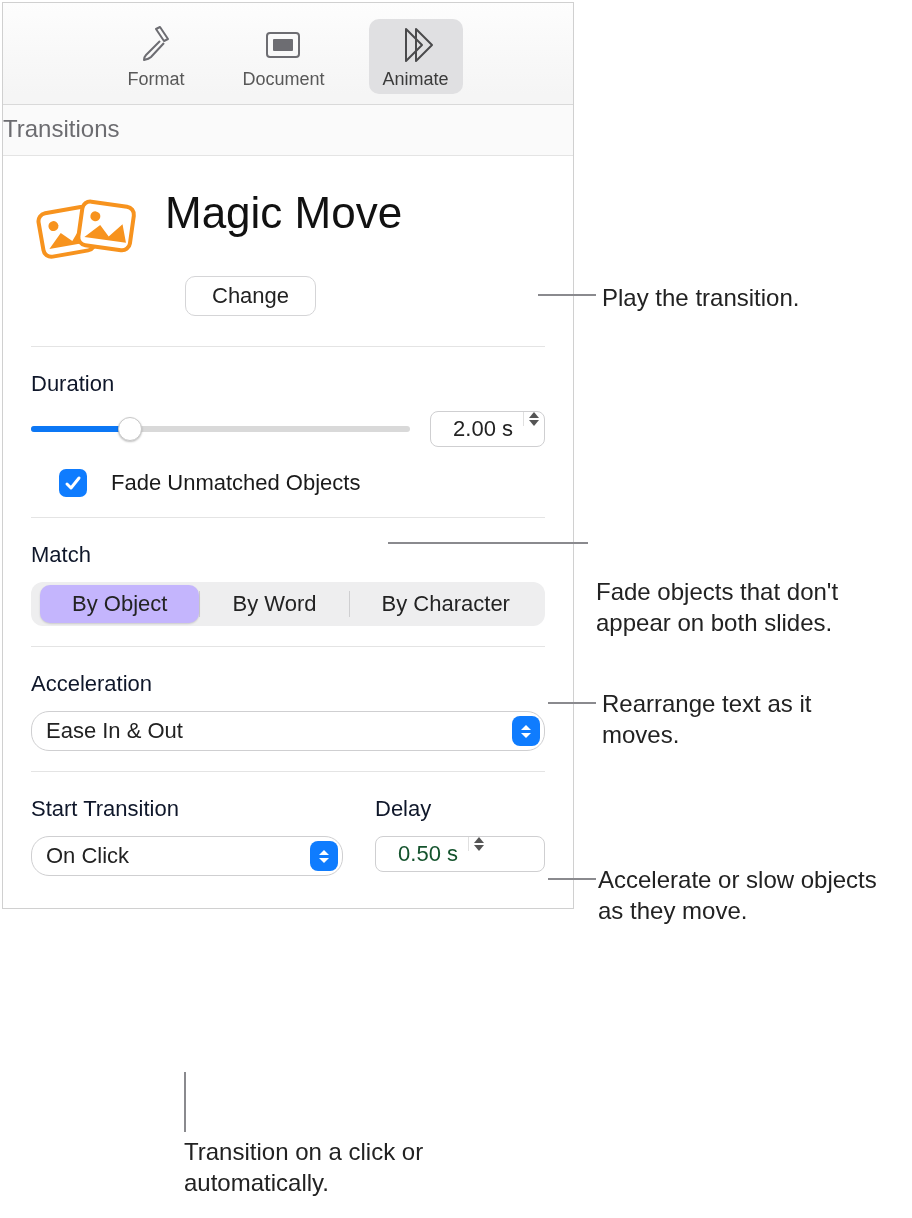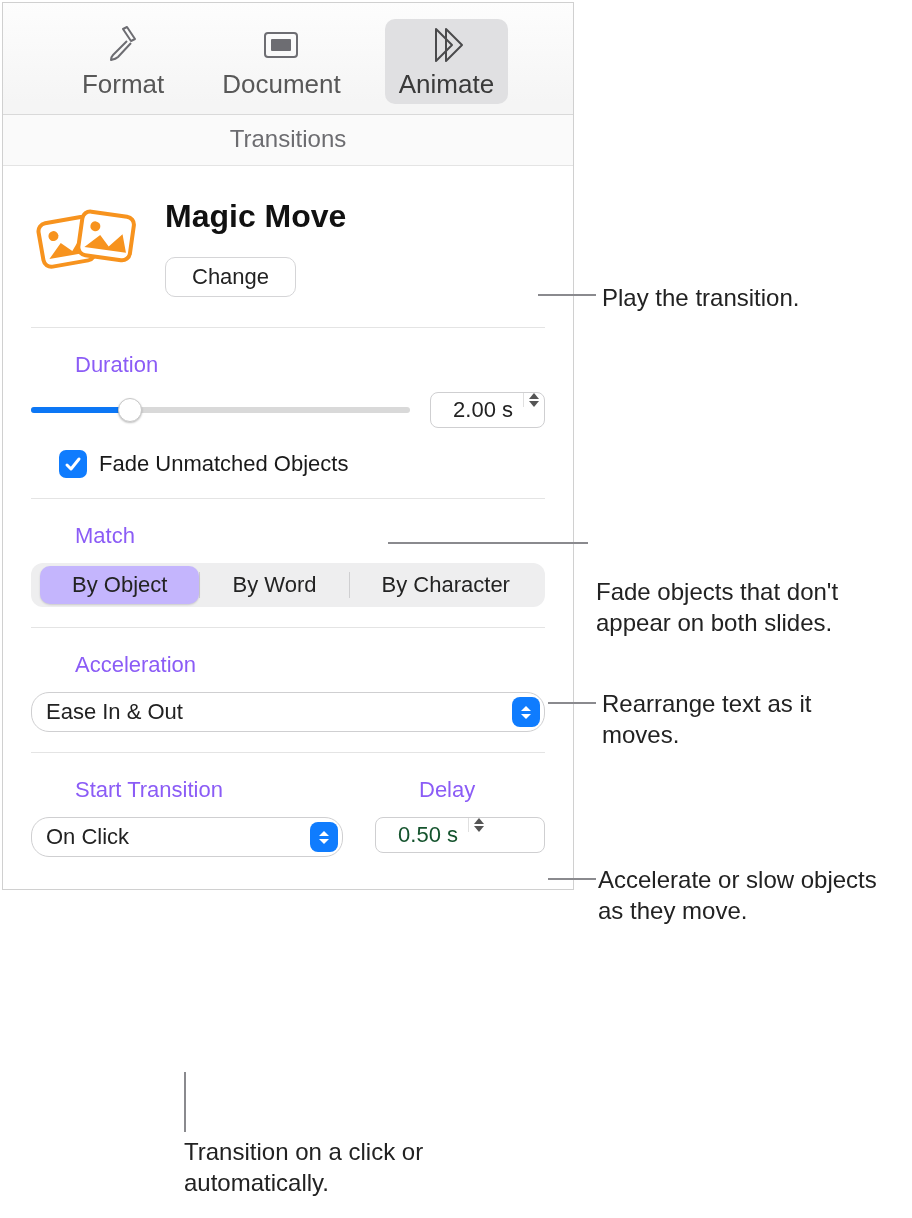--- a/index.html
+++ b/index.html
@@ -31,83 +31,82 @@
     gap: 30px;
     padding: 16px 0 10px 0;
     border-bottom: 1px solid #d9d9d9;
     background: linear-gradient(#fdfdfd,#f5f5f5 90%);
   }
   .tabitem {
     display: flex;
     flex-direction: column;
     align-items: center;
     gap: 4px;
-    font-size: 26px;
+    font-size: 18px;
     color: #585858;
     padding: 6px 14px 4px 14px;
     border-radius: 10px;
   }
   .tabitem.active { background: #e0e0e2; color:#3a3a3a; }
   .tabitem svg { width: 44px; height: 40px; }
 
   
   .section-header {
-    text-align: center;
     font-size: 24px;
     color: #6c6c70;
     padding: 10px 0 12px 0;
     border-bottom: 1px solid #e4e4e4;
     background: #fafafa;
   }
 
   .content { padding: 28px 28px 32px 28px; }
 
   
   .title-row {
     display: flex;
     gap: 24px;
     align-items: flex-start;
     padding-bottom: 30px;
     border-bottom: 1px solid #e4e4e4;
   }
   .magic-icon svg { width: 110px; height: 92px; display:block; }
   .title-right { flex: 1; }
   .transition-title {
-    font-size: 32px;
-    font-weight: 700;
+    font-size: 44px;
+    font-weight: 400;
     color: #111;
-    margin-bottom: 22px;
+    margin-bottom: 38px;
     margin-top: 4px;
   }
   .title-buttons { display: flex; gap: 20px; }
   .btn {
     font-size: 22px;
     padding: 6px 26px;
     border: 1px solid #d5d5d7;
     border-radius: 10px;
     background: #fff;
     color: #222;
     display: inline-flex;
     align-items: center;
     gap: 10px;
     cursor: pointer;
+    margin-left: 20px;
   }
   .btn .tri {
     width:0;height:0;border-top:7px solid transparent;border-bottom:7px solid transparent;border-left:12px solid #333;
   }
 
   
   .sect { padding-top: 24px; padding-bottom: 20px; border-bottom: 1px solid #e4e4e4; }
   .sect:last-child { border-bottom: none; padding-bottom: 0; }
   .label {
     font-size: 22px;
-    color: #8b5cf6;
+    color: #0f172a;
     margin-bottom: 14px;
     font-weight: 400;
-    margin-left: 44px;
   }
 
   
   .duration-row { display: flex; align-items: center; gap: 20px; }
   .slider {
     flex: 1;
     height: 30px;
     position: relative;
   }
   .slider .track {
@@ -137,21 +136,21 @@
     border-left:1px solid #e0e0e0; padding: 0 5px; gap:2px;
   }
   .stepper .arrows span {
     width:0;height:0;border-left:5px solid transparent;border-right:5px solid transparent; cursor:pointer;
   }
   .stepper .arrows .up { border-bottom:6px solid #555; }
   .stepper .arrows .dn { border-top:6px solid #555; }
 
   
   .check-row {
-    display:flex; align-items:center; gap:12px; margin-top: 22px; padding-left: 28px;
+    display:flex; align-items:center; gap:24px; margin-top: 22px; padding-left: 28px;
   }
   .checkbox {
     width:28px;height:28px;border-radius:7px;background:#0f7cfe;
     display:flex;align-items:center;justify-content:center;
   }
   .checkbox svg { width:18px;height:18px; }
   .check-label { font-size:22px; color:#1a1a1a; }
 
   
   .segmented {

